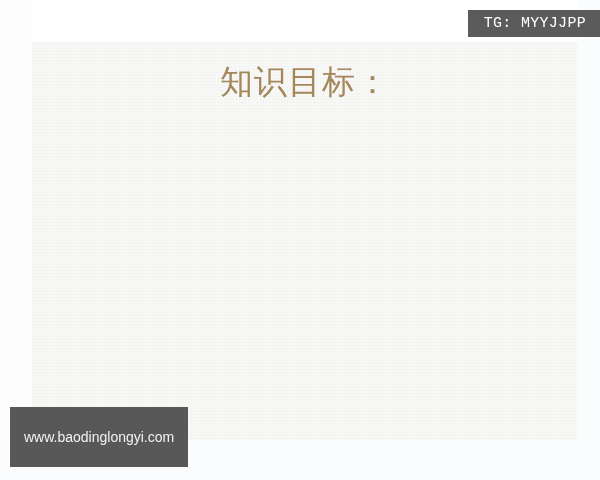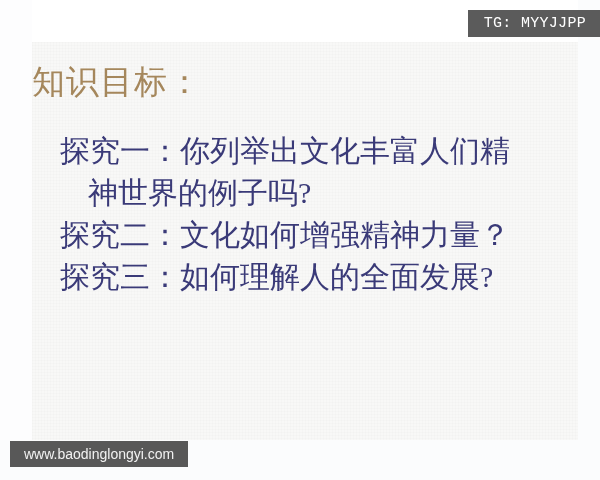--- a/index.html
+++ b/index.html
@@ -82,21 +82,21 @@
     white-space: nowrap;
   }
 
   
   #watermark {
     position: absolute;
     left: 10px;
     bottom: 13px;
     height: 26px;
     line-height: 26px;
-    padding: 0 14px;
+    padding: 17px 14px;
     background: #585858;
     color: #f2f2f2;
     font-family: "Liberation Sans", "DejaVu Sans", sans-serif;
     font-size: 14px;
     white-space: nowrap;
   }
 
   
   #content-area {
     position: absolute;
@@ -104,21 +104,21 @@
     top: 42px;
     width: 546px;
     height: 398px;
   }
 
   #slide-title {
     position: absolute;
     left: 0;
     top: 22px;
     width: 546px;
-    text-align: left;
+    text-align: center;
     color: #a5875c;
     font-size: 33px;
     line-height: 1.1;
     font-weight: normal;
     letter-spacing: 1px;
     white-space: nowrap;
   }
 
   #body-block {
     position: absolute;
@@ -146,26 +146,20 @@
   <div id="outer-tint-left"></div>
   <div id="outer-tint-right"></div>
   <div id="outer-tint-bottom"></div>
 
   <div id="slide-panel"></div>
 
   <div id="content-area">
 
     <div id="slide-title">知识目标：</div>
 
-    <div id="body-block">
-      <div class="body-line">探究一：你列举出文化丰富人们精</div>
-      <div class="body-line indent-1">神世界的例子吗?</div>
-      <div class="body-line">探究二：文化如何增强精神力量？</div>
-      <div class="body-line">探究三：如何理解人的全面发展?</div>
-    </div>
 
   </div>
 
   <div id="tg-badge">TG: MYYJJPP</div>
 
   <div id="watermark">www.baodinglongyi.com</div>
 
 </div>
 
 </body></html>

